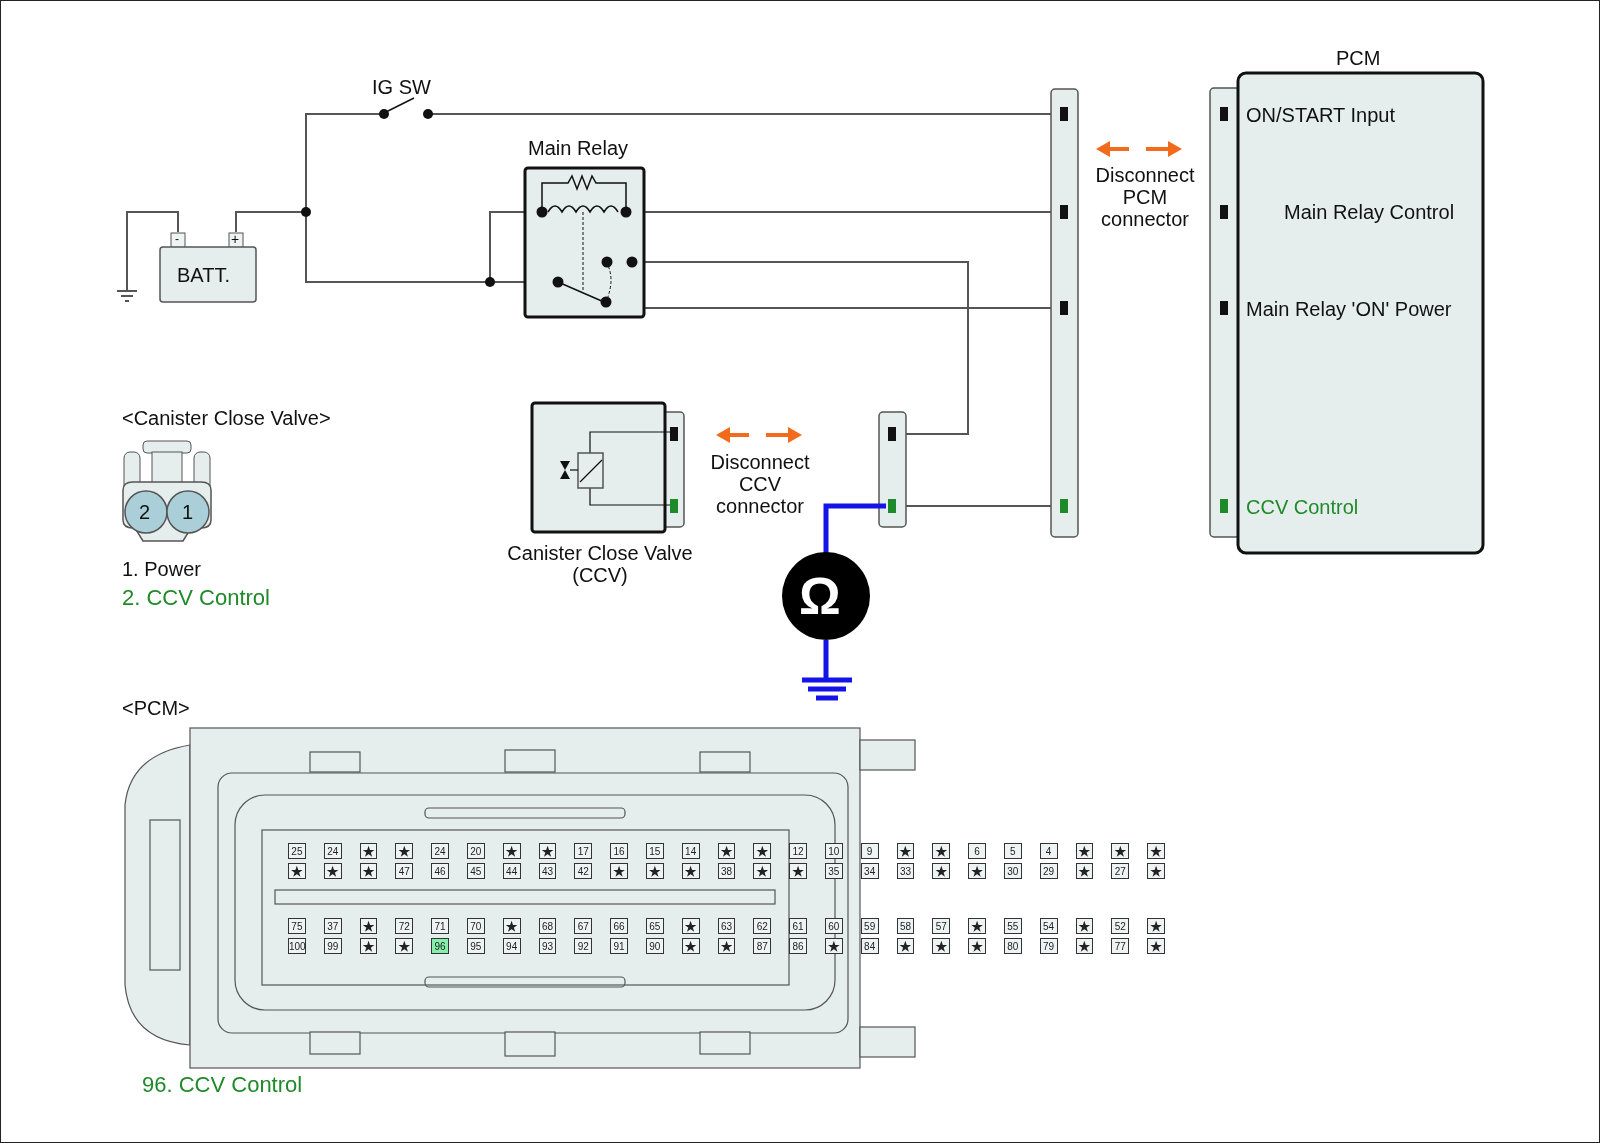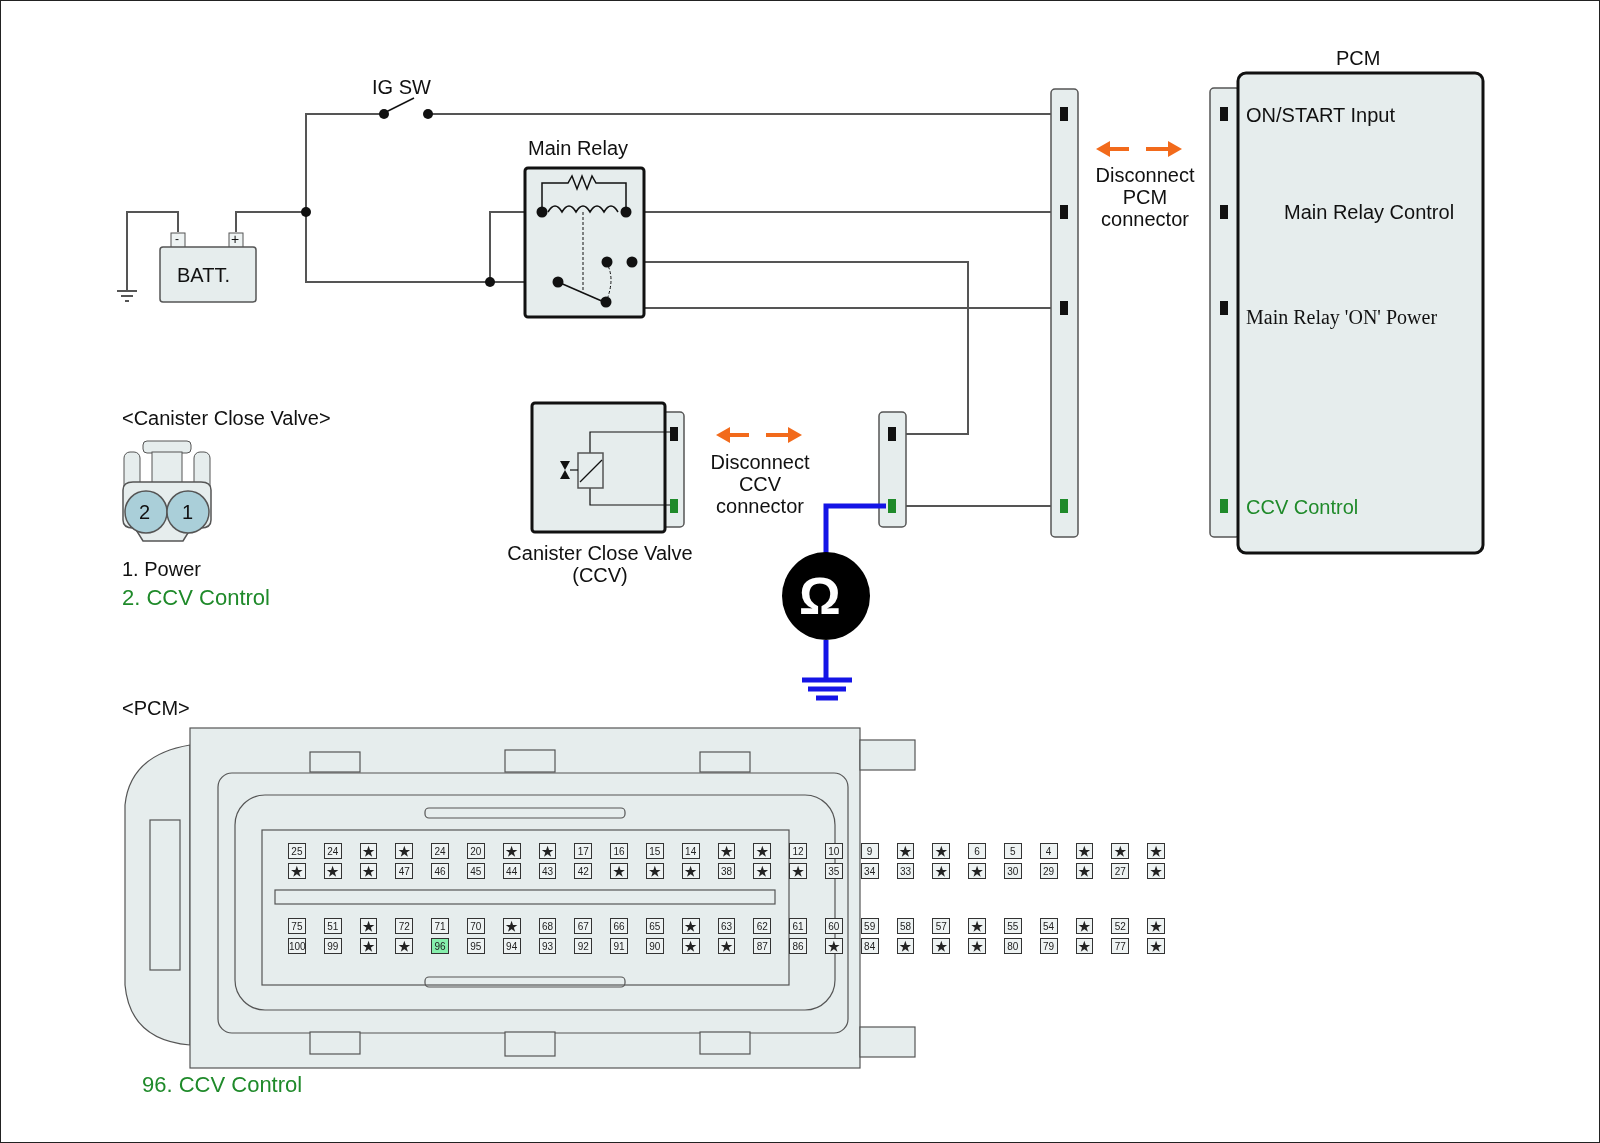--- a/index.html
+++ b/index.html
@@ -183,21 +183,21 @@
   <div>connector</div>
 </div>
 <div class="lbl ctr" style="left:700px;top:451px;width:120px;">
   <div>Disconnect</div>
   <div>CCV</div>
   <div>connector</div>
 </div>
 
 <div class="lbl" style="left:1246px;top:104px;">ON/START Input</div>
 <div class="lbl" style="left:1246px;top:201px;margin-left:38px;">Main Relay Control</div>
-<div class="lbl" style="left:1246px;top:306px;font-family:Liberation Serif, serif;">Main Relay 'ON' Power</div>
+<div class="lbl" style="left:1246px;top:298px;">Main Relay 'ON' Power</div>
 <div class="lbl green" style="left:1246px;top:496px;">CCV Control</div>
 
 <div class="lbl ctr" style="left:480px;top:542px;width:240px;">
   <div>Canister Close Valve</div>
   <div>(CCV)</div>
 </div>
 
 <div class="lbl" style="left:799px;top:568px;font-size:52px;line-height:56px;color:#fff;font-weight:bold;">Ω</div>
 
 <div class="lbl" style="left:122px;top:407px;">&lt;Canister Close Valve&gt;</div>
@@ -258,21 +258,21 @@
     <div class="pin star">★</div>
     <div class="pin star">★</div>
     <div class="pin">30</div>
     <div class="pin">29</div>
     <div class="pin star">★</div>
     <div class="pin">27</div>
     <div class="pin star">★</div>
   </div>
 <div class="pins" style="top:918px;">
     <div class="pin">75</div>
-    <div class="pin">51</div>
+    <div class="pin">37</div>
     <div class="pin star">★</div>
     <div class="pin">72</div>
     <div class="pin">71</div>
     <div class="pin">70</div>
     <div class="pin star">★</div>
     <div class="pin">68</div>
     <div class="pin">67</div>
     <div class="pin">66</div>
     <div class="pin">65</div>
     <div class="pin star">★</div>

